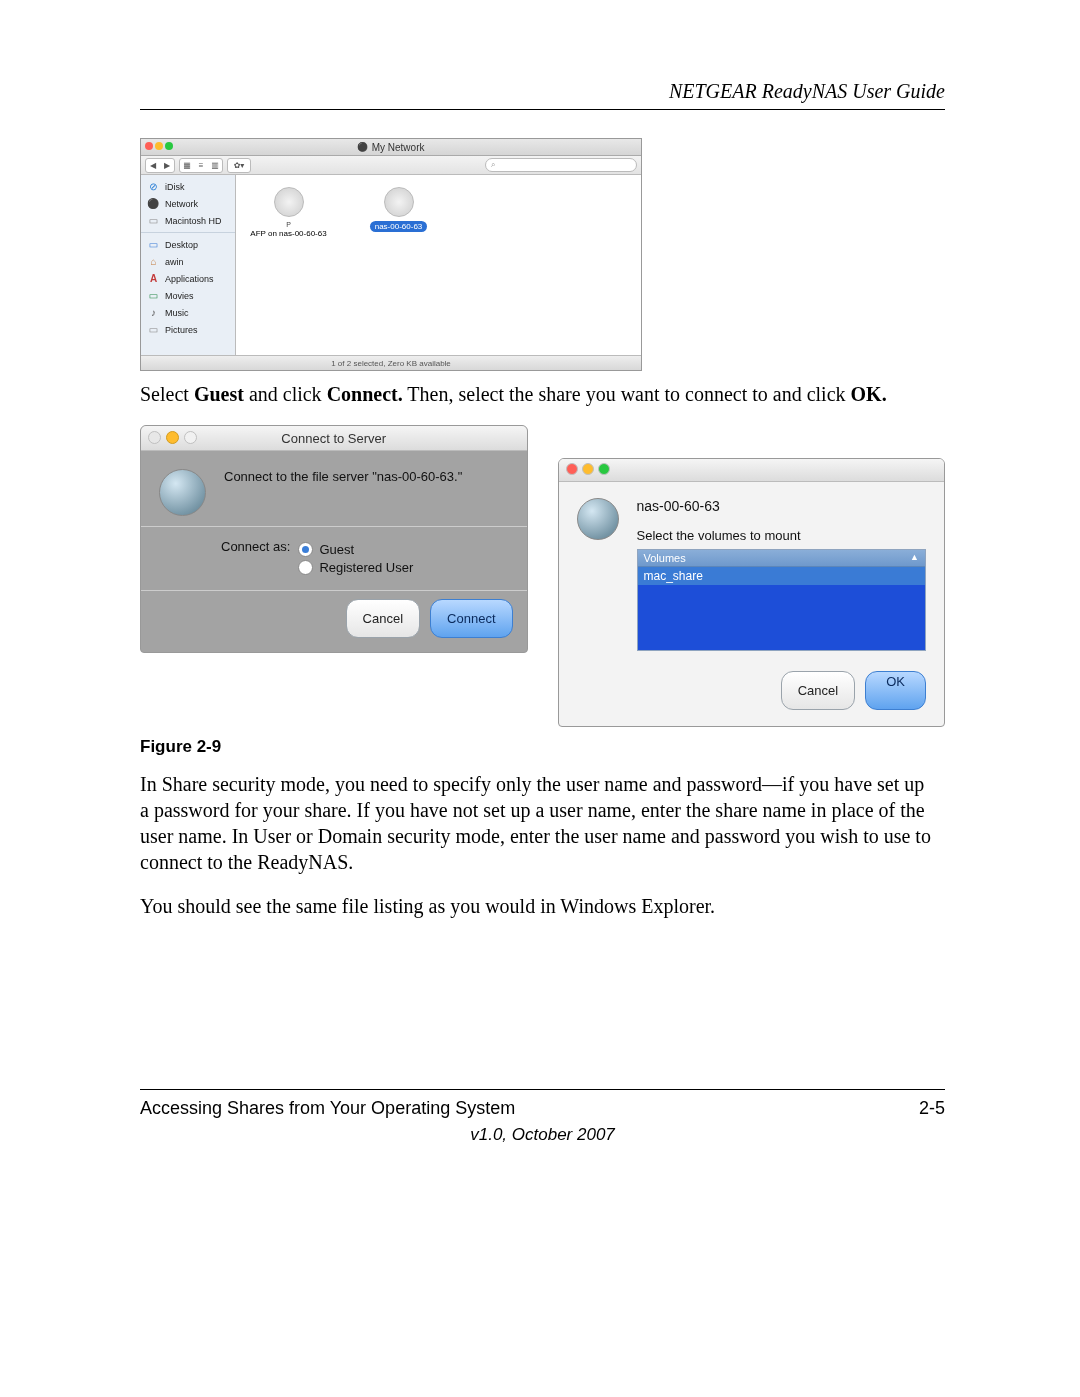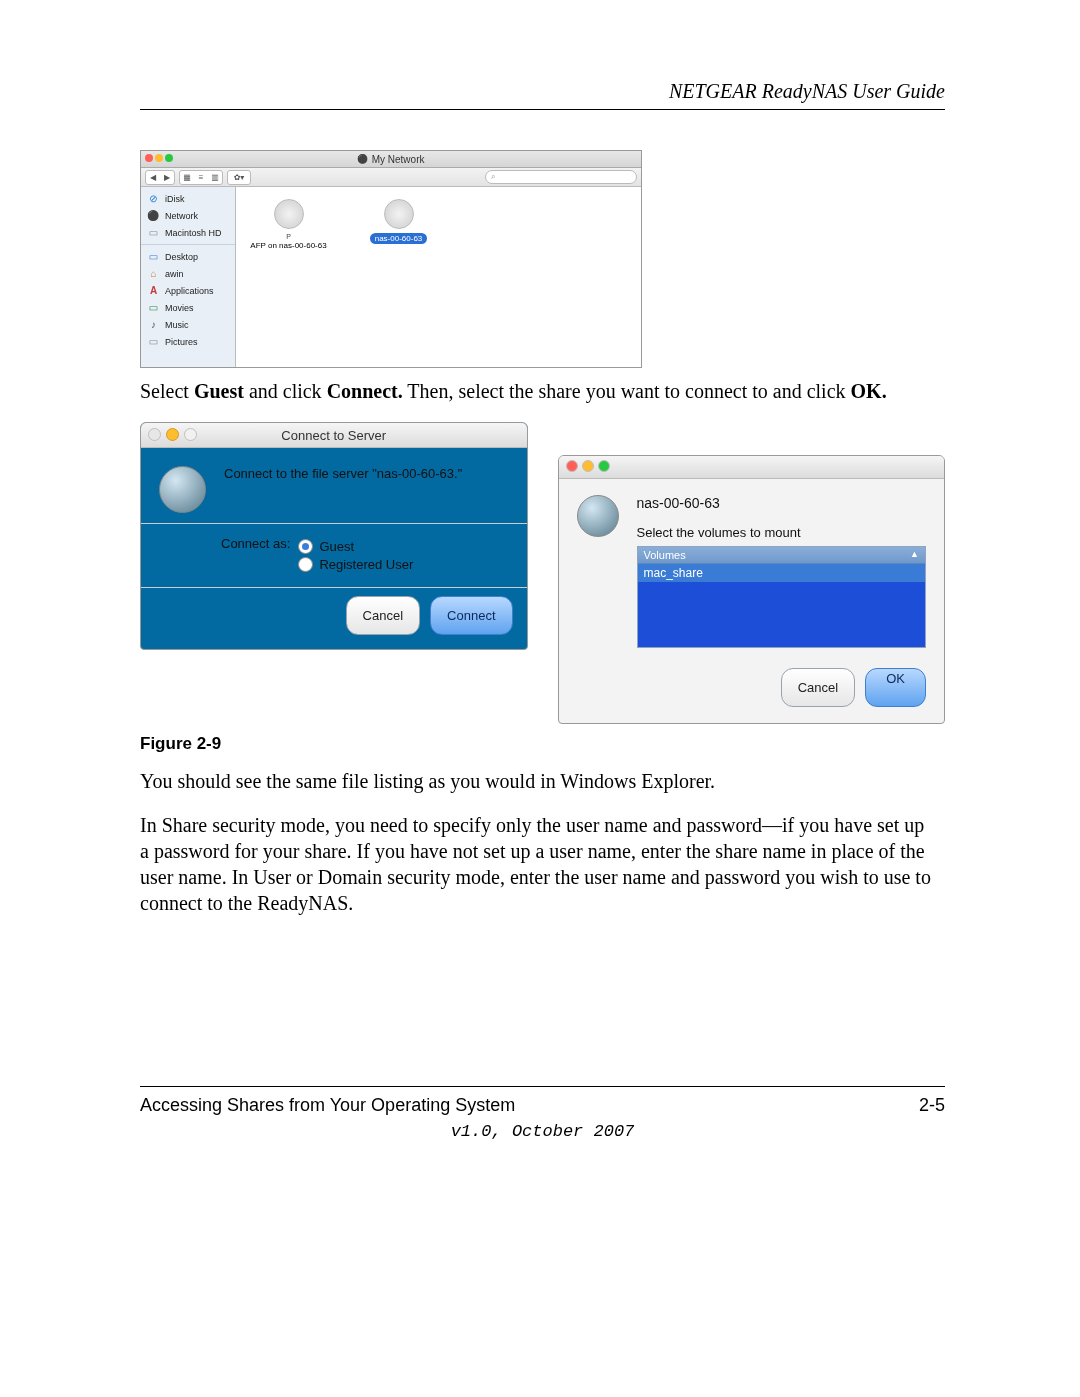--- a/index.html
+++ b/index.html
@@ -8,21 +8,21 @@
     background: #fff;
     font-family: "Times New Roman", Times, serif;
     color: #000;
     width: 1080px;
   }
   .page {
     padding: 80px 135px 60px 140px;
   }
   .header-line {
     border-bottom: 1px solid #000;
-    margin-bottom: 40px;
+    margin-bottom: 28px;
     padding-bottom: 6px;
   }
   .header-title {
     text-align: right;
     font-style: italic;
     font-size: 20px;
   }
   .caption {
     font-family: Arial, Helvetica, sans-serif;
     font-weight: bold;
@@ -176,21 +176,21 @@
     align-items: flex-start;
     margin-bottom: 8px;
   }
   .dlg {
     font-family: "Lucida Grande", Arial, sans-serif;
     font-size: 13px;
     color: #111;
   }
   .dlg-connect {
     width: 435px;
-    background: #0369a1;
+    background: #a3a3a3;
     border: 1px solid #999;
     border-radius: 6px 6px 4px 4px;
     overflow: hidden;
   }
   .dlg-titlebar {
     height: 24px;
     background: linear-gradient(#f5f5f5,#dcdcdc);
     border-bottom: 1px solid #bbb;
     display: flex;
     align-items: center;
@@ -334,21 +334,21 @@
   }
   .footer-row {
     display: flex;
     justify-content: space-between;
     font-family: Arial, Helvetica, sans-serif;
     font-size: 18px;
     align-items: center;
   }
   .footer-version {
     text-align: center;
-    font-family: Liberation Mono, monospace;
+    font-family: Liberation Sans, sans-serif;
     font-style: italic;
     font-size: 17px;
     margin-top: 6px;
   }
 </style>
 </head>
 <body>
 
 <div class="page">
   <div class="header-line">
@@ -428,20 +428,21 @@
           <div class="net-icon"></div>
           <div style="font-size:7px;color:#444;margin-bottom:1px">P</div>
           <div>AFP on nas-00-60-63</div>
         </div>
         <div class="net-item">
           <div class="net-icon"></div>
           <div class="net-label-sel">nas-00-60-63</div>
         </div>
       </div>
     </div>
+    <div class="finder-status">1 of 2 selected, Zero KB available</div>
   </div>
 
 
   <p class="body-text">
     <span>Select </span><b>Guest</b><span> and click </span><b>Connect.</b><span> Then, select the share you want to connect to and click </span><b>OK.</b><span></span>
   </p>
 
   <div class="fig29">
 
     <div class="dlg dlg-connect">
@@ -502,22 +503,22 @@
       </div>
       <div class="vol-buttons">
         <div class="aqua-btn">Cancel</div>
         <div class="aqua-btn primary" style="padding:2px 20px">OK</div>
       </div>
     </div>
   </div>
 
   <div class="caption">Figure 2-9</div>
 
+  <p class="body-text">In Share security mode, you need to specify only the user name and password—if you have set up a password for your share. If you have not set up a user name, enter the share name in place of the user name. In User or Domain security mode, enter the user name and password you wish to use to connect to the ReadyNAS.</p>
   <p class="body-text">You should see the same file listing as you would in Windows Explorer.</p>
-  <p class="body-text">In Share security mode, you need to specify only the user name and password—if you have set up a password for your share. If you have not set up a user name, enter the share name in place of the user name. In User or Domain security mode, enter the user name and password you wish to use to connect to the ReadyNAS.</p>
 
   <div class="footer-rule">
     <div class="footer-row">
       <span>Accessing Shares from Your Operating System</span>
       <span>2-5</span>
     </div>
     <div class="footer-version">v1.0, October 2007</div>
   </div>
 </div>
 

